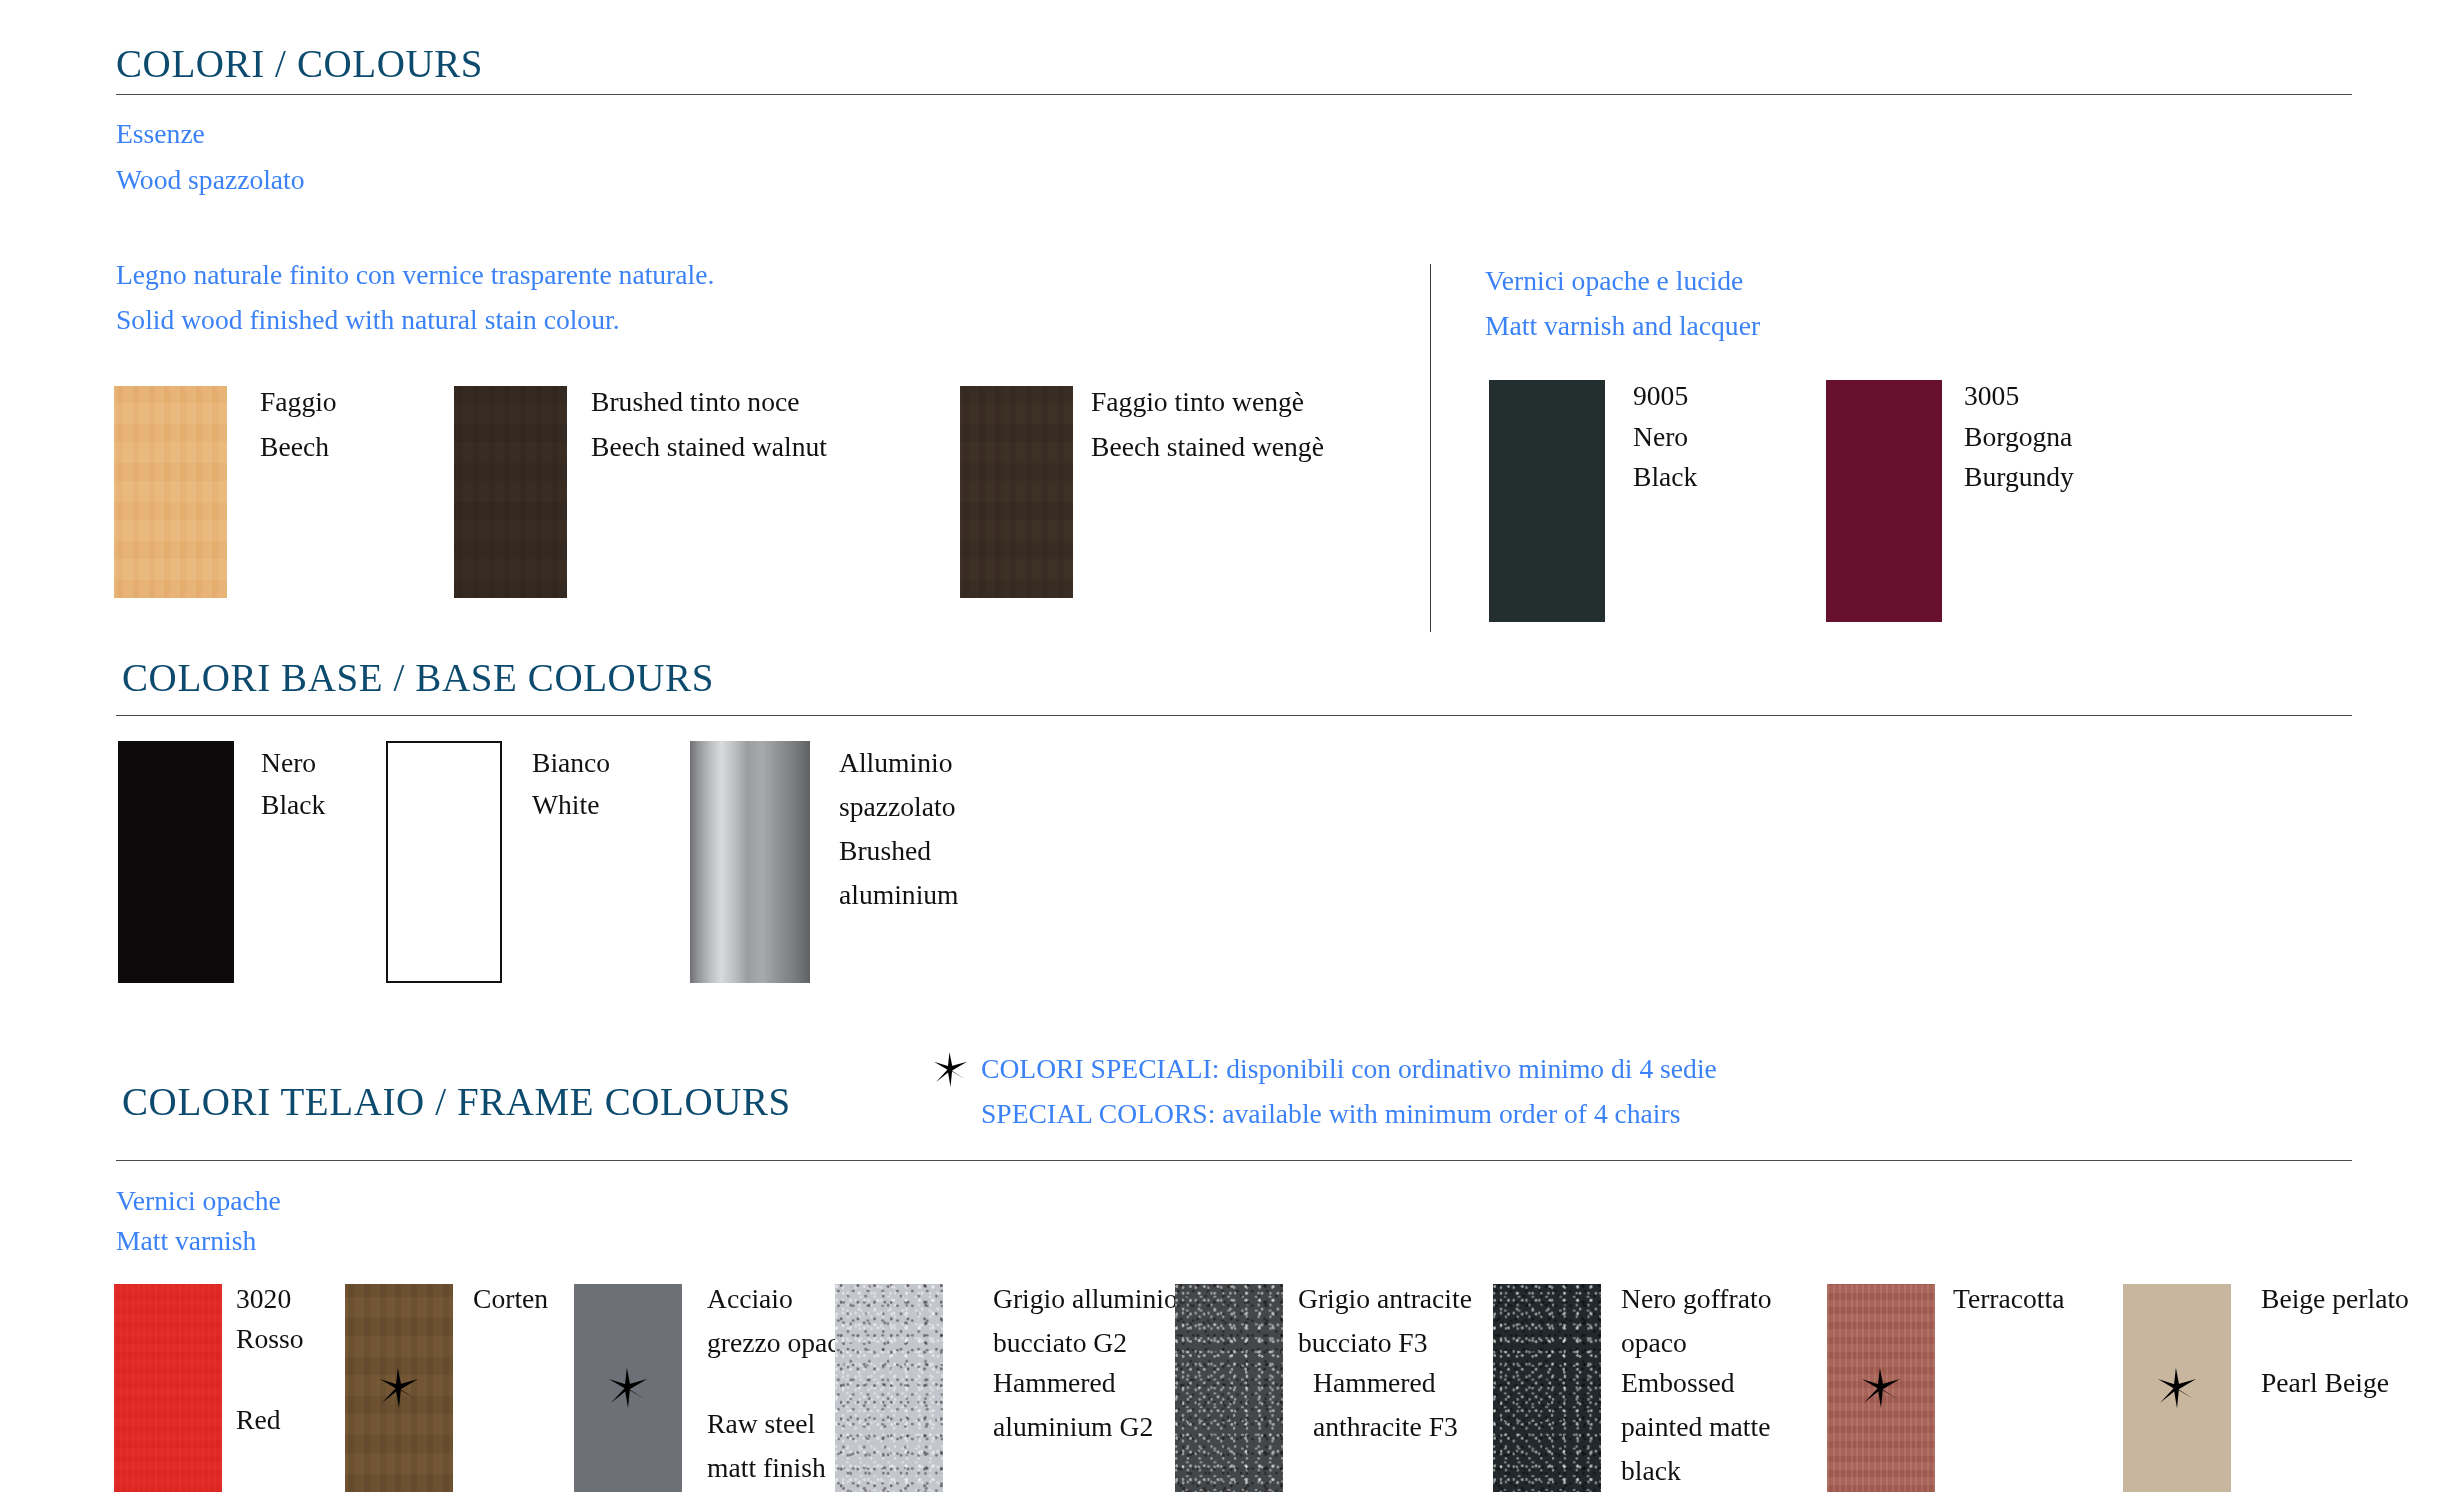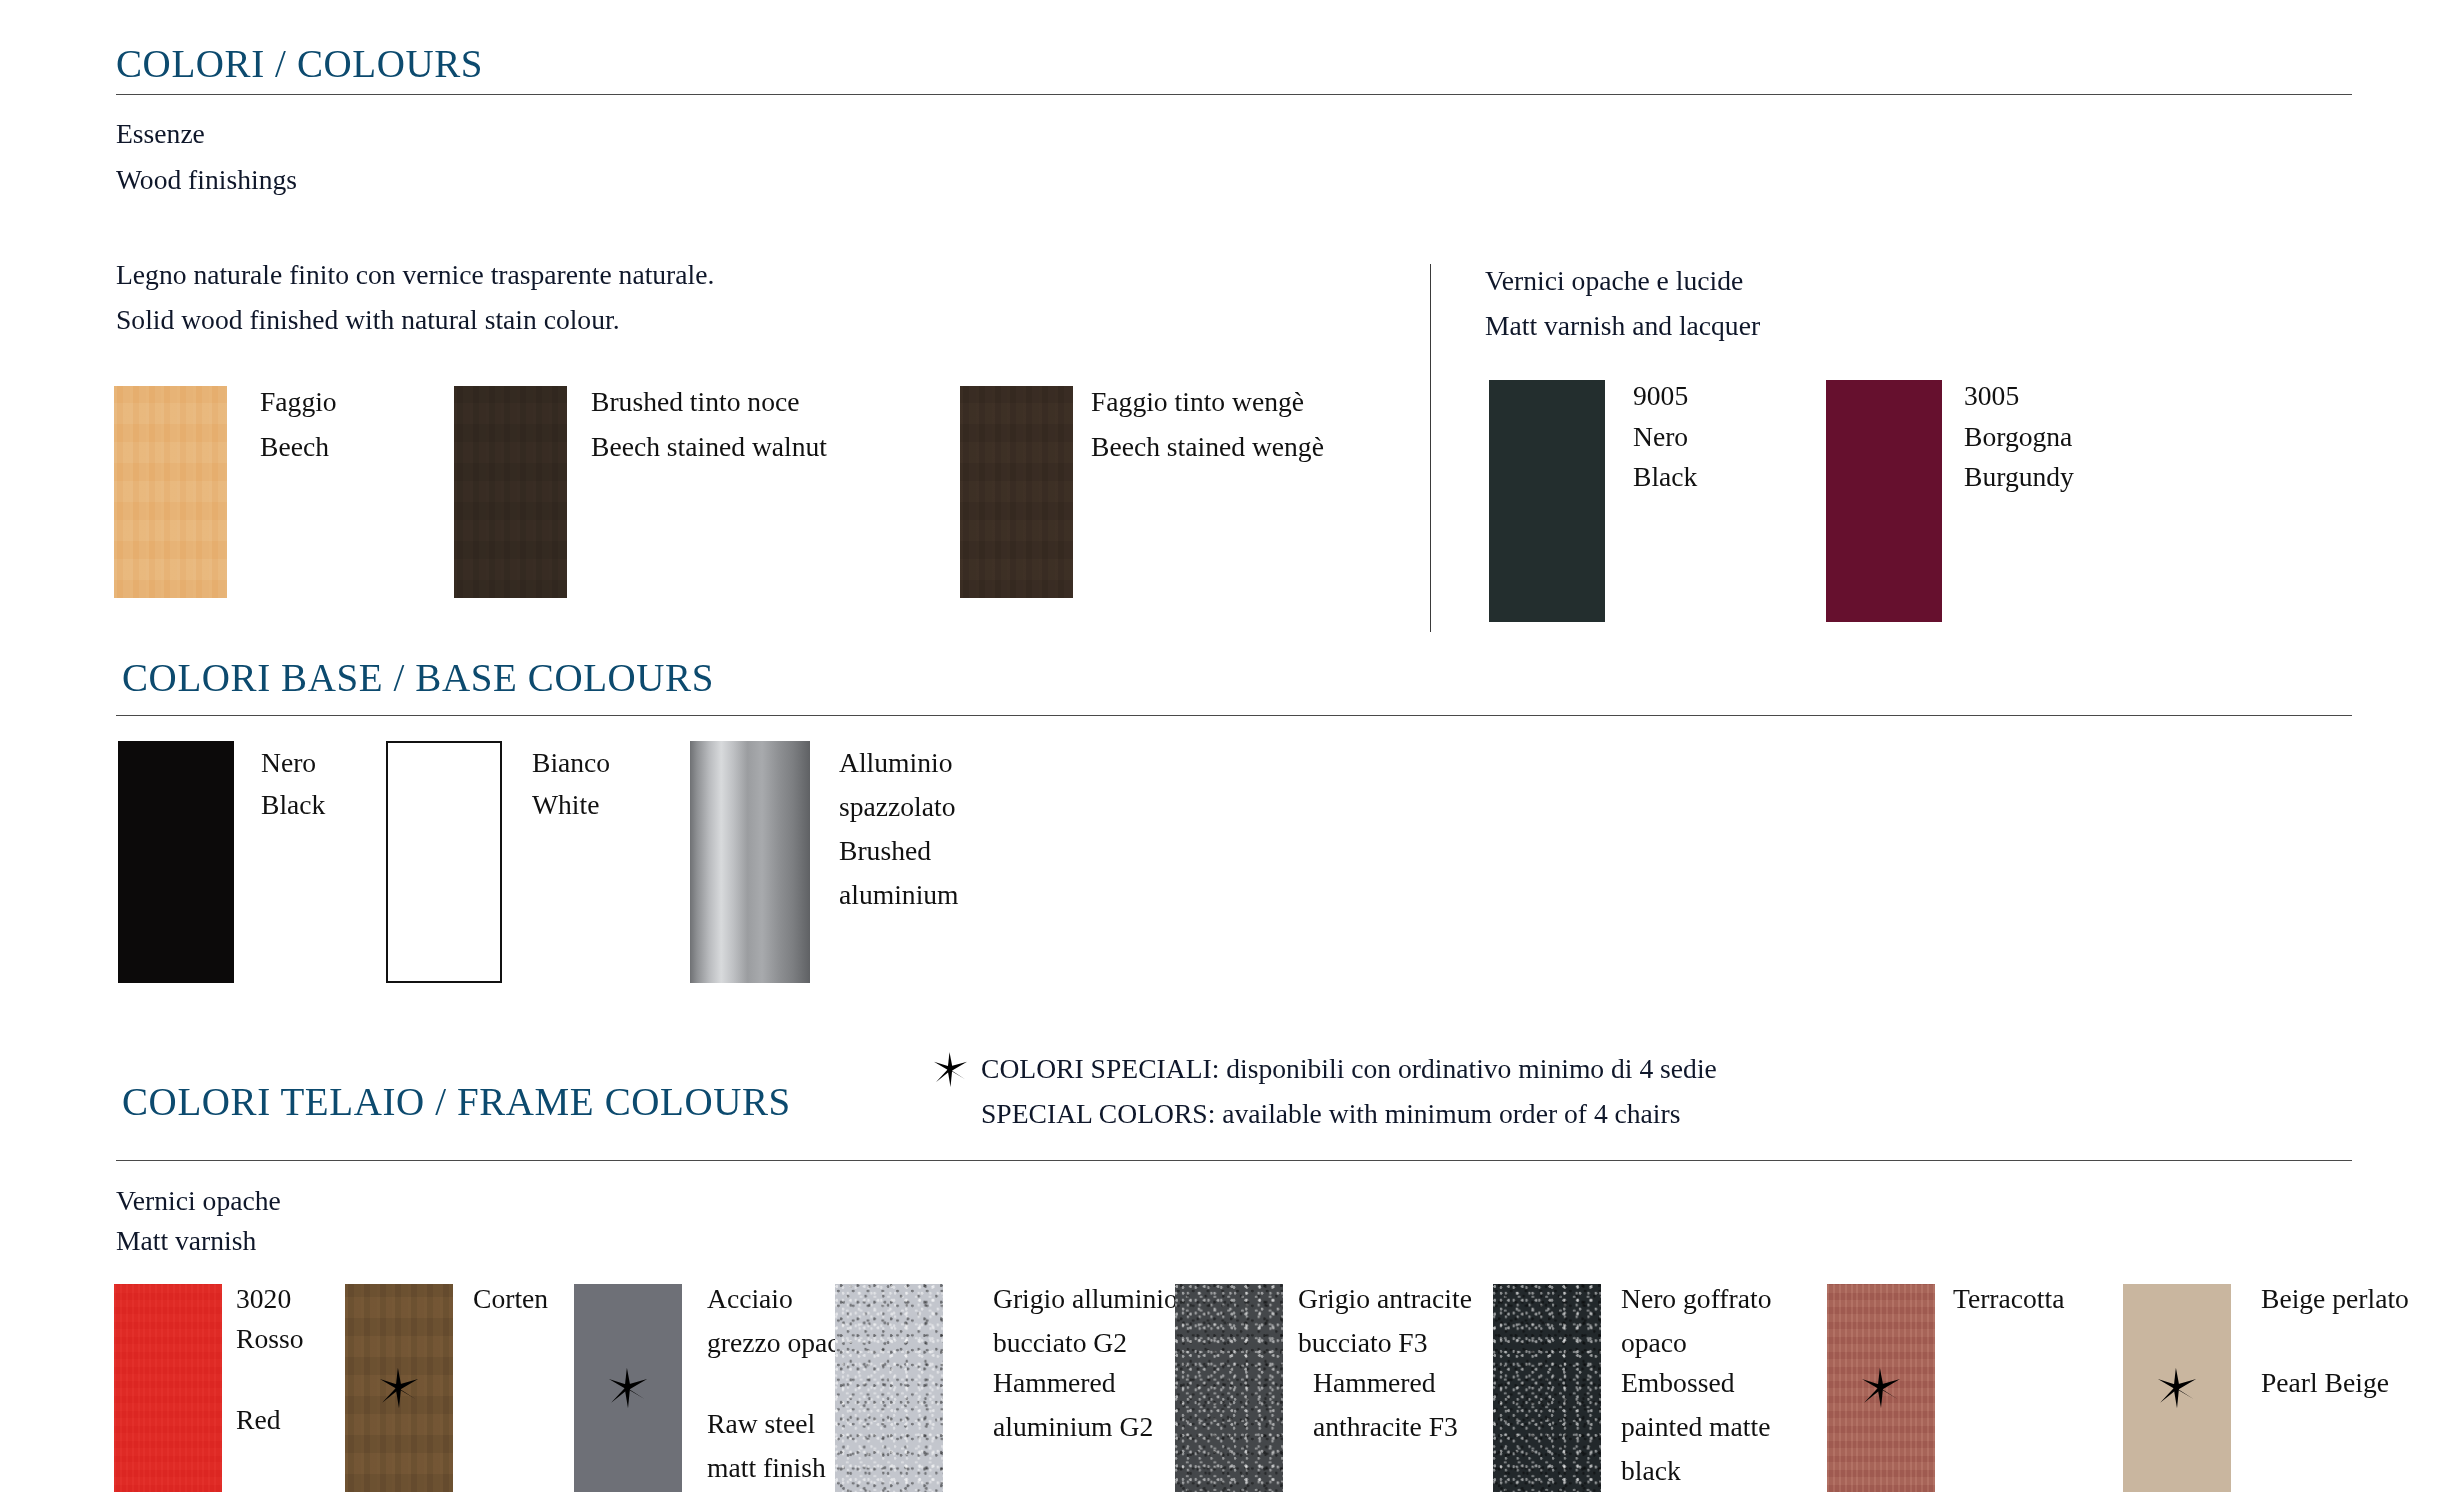--- a/index.html
+++ b/index.html
@@ -36,21 +36,21 @@
     width: 1px;
     background: #3a3a3a;
   }
 
   
   .txt {
     position: absolute;
     font-size: 27.6px;
     line-height: 45px;
     white-space: nowrap;
-    color: #0f172a;
+    color: #3b82f6;
   }
 
   
   .sw {
     position: absolute;
     box-sizing: border-box;
   }
   .sw-label {
     position: absolute;
     font-size: 27.6px;
@@ -126,21 +126,21 @@
 </style>
 </head>
 <body>
 
 <div class="page">
 
   <div class="sec-title" style="left:116px; top:41px;">COLORI / COLOURS</div>
   <div class="rule" style="left:116px; top:94px; width:2236px;"></div>
 
   <div class="txt" style="left:116px; top:111px;">Essenze</div>
-  <div class="txt" style="left:116px; top:157px;">Wood finishings</div>
+  <div class="txt" style="left:116px; top:157px;">Wood spazzolato</div>
 
   <div class="txt" style="left:116px; top:252px;">Legno naturale finito con vernice trasparente naturale.</div>
   <div class="txt" style="left:116px; top:297px;">Solid wood finished with natural stain colour.</div>
 
   <div class="vrule" style="left:1430px; top:264px; height:368px;"></div>
 
   <div class="txt" style="left:1485px; top:258px;">Vernici opache e lucide</div>
   <div class="txt" style="left:1485px; top:303px;">Matt varnish and lacquer</div>
 
   <div class="sw tex-wood" style="left:114px; top:386px; width:113px; height:212px; background:#e8b578;"></div>

